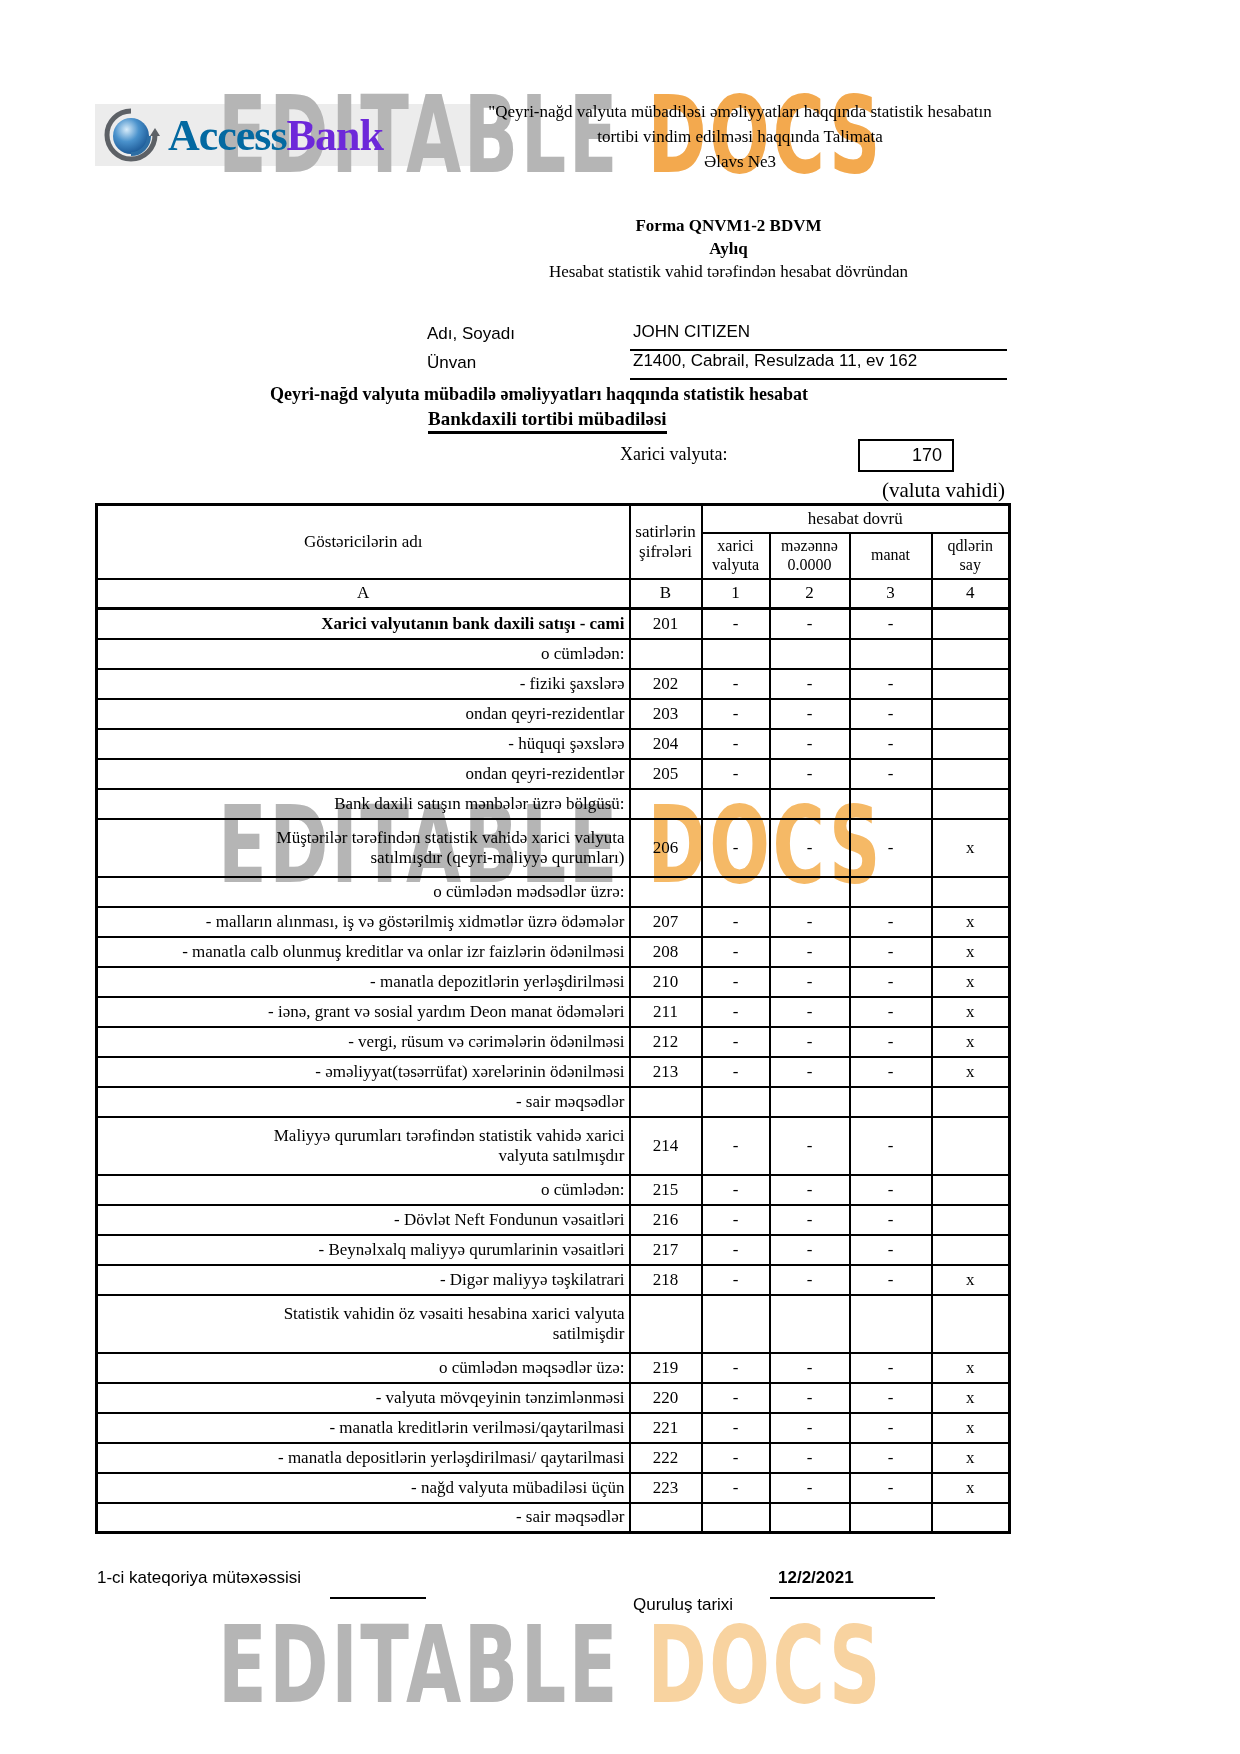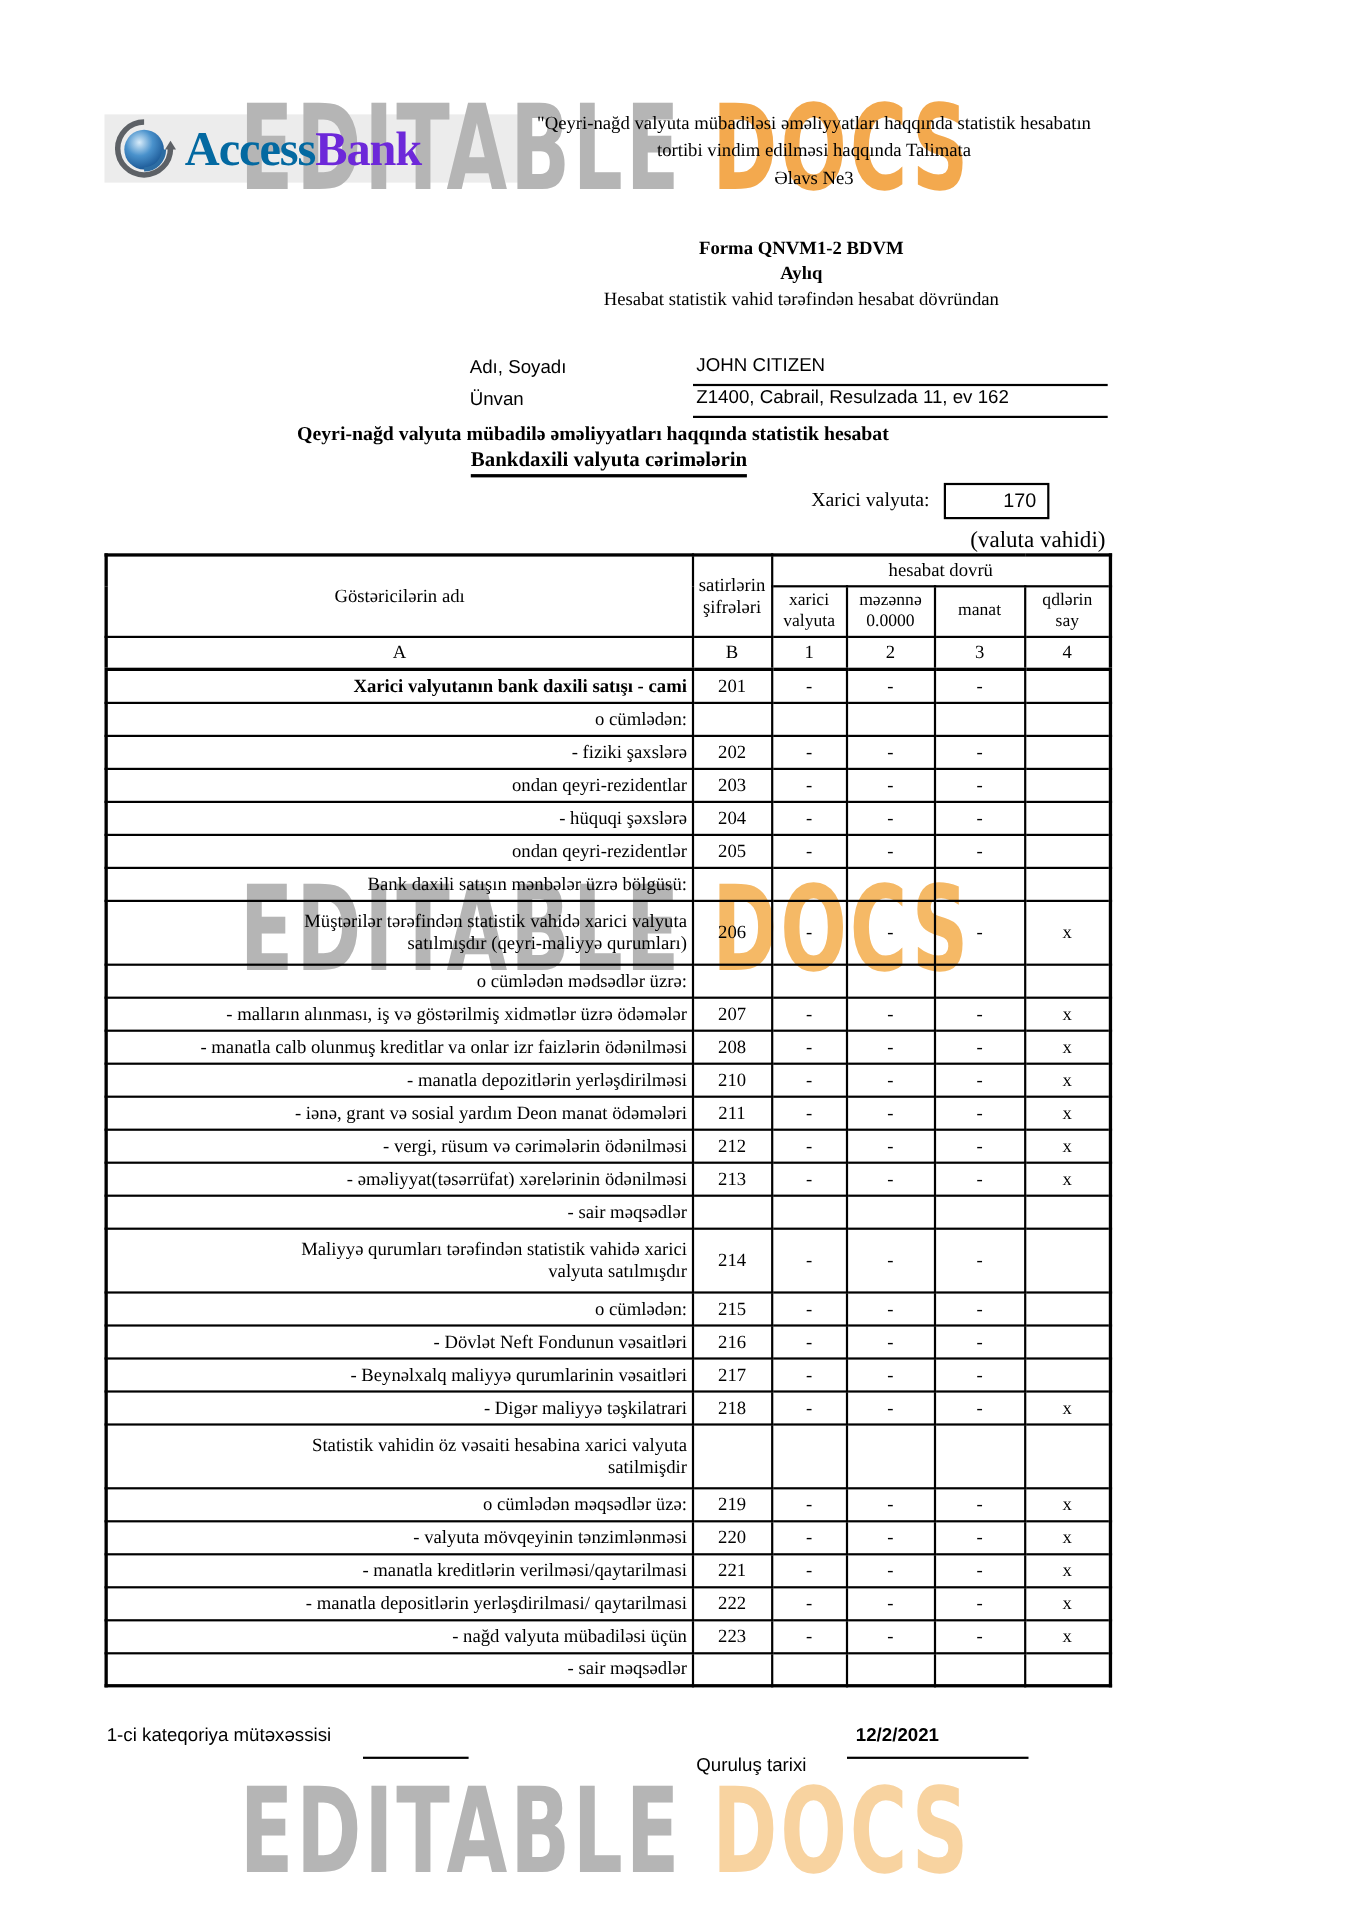--- a/index.html
+++ b/index.html
@@ -38,21 +38,21 @@
   .form-block { position:absolute; left:450px; top:214px; width:557px; text-align:center; font-size:17px; line-height:23px; }
   .form-block .bold { font-weight:bold; }
 
   .field-label { position:absolute; left:427px; font-family:"Liberation Sans", sans-serif; font-size:17px; }
   .field-value { position:absolute; left:633px; font-family:"Liberation Sans", sans-serif; font-size:17px; }
   .rule { position:absolute; background:#000; height:2px; }
 
   .report-title { position:absolute; left:270px; top:384px; font-size:18px; font-weight:bold; }
   .section-title { position:absolute; left:428px; top:408px; font-size:19px; font-weight:bold; border-bottom:3px solid #000; padding-bottom:1px; }
 
-  .currency-label { position:absolute; left:620px; top:444px; width:225px; text-align:right; font-size:18px; }
+  .currency-label { position:absolute; left:620px; top:444px; width:225px; font-size:18px; }
   .currency-box { position:absolute; left:858px; top:439px; width:96px; height:33px; border:2px solid #000;
                   font-family:"Liberation Sans", sans-serif; font-size:18px; text-align:right; line-height:29px; padding-right:10px; }
   .unit-note { position:absolute; left:800px; top:478px; width:205px; text-align:right; font-size:21px; }
 
   
   table.rt { position:absolute; left:95px; top:503px; width:913px; border-collapse:collapse; table-layout:fixed;
              font-size:17px; border:3px solid #000; }
   table.rt td { border:2px solid #000; vertical-align:middle; padding:0 4px; line-height:1.15; background:transparent; }
   td.cell-label { text-align:right; padding-left:5px; }
   td.cell-label.bold { font-weight:bold; }
@@ -111,21 +111,21 @@
 
     <div class="field-label" style="top:324px;">Adı, Soyadı</div>
     <div class="field-value" style="top:322px;">JOHN CITIZEN</div>
     <div class="rule" style="left:630px; top:349px; width:377px;"></div>
 
     <div class="field-label" style="top:353px;">Ünvan</div>
     <div class="field-value" style="top:351px;">Z1400, Cabrail, Resulzada 11, ev 162</div>
     <div class="rule" style="left:630px; top:378px; width:377px;"></div>
 
     <div class="report-title">Qeyri-nağd valyuta mübadilə əməliyyatları haqqında statistik hesabat</div>
-    <div class="section-title">Bankdaxili valyuta cərimələrin</div>
+    <div class="section-title">Bankdaxili tortibi mübadiləsi</div>
 
     <div class="currency-label">Xarici valyuta:</div>
     <div class="currency-box">170</div>
     <div class="unit-note">(valuta vahidi)</div>
 
     <table class="rt">
       <colgroup>
         <col style="width:533px">
           <col style="width:72px">
           <col style="width:68px">

